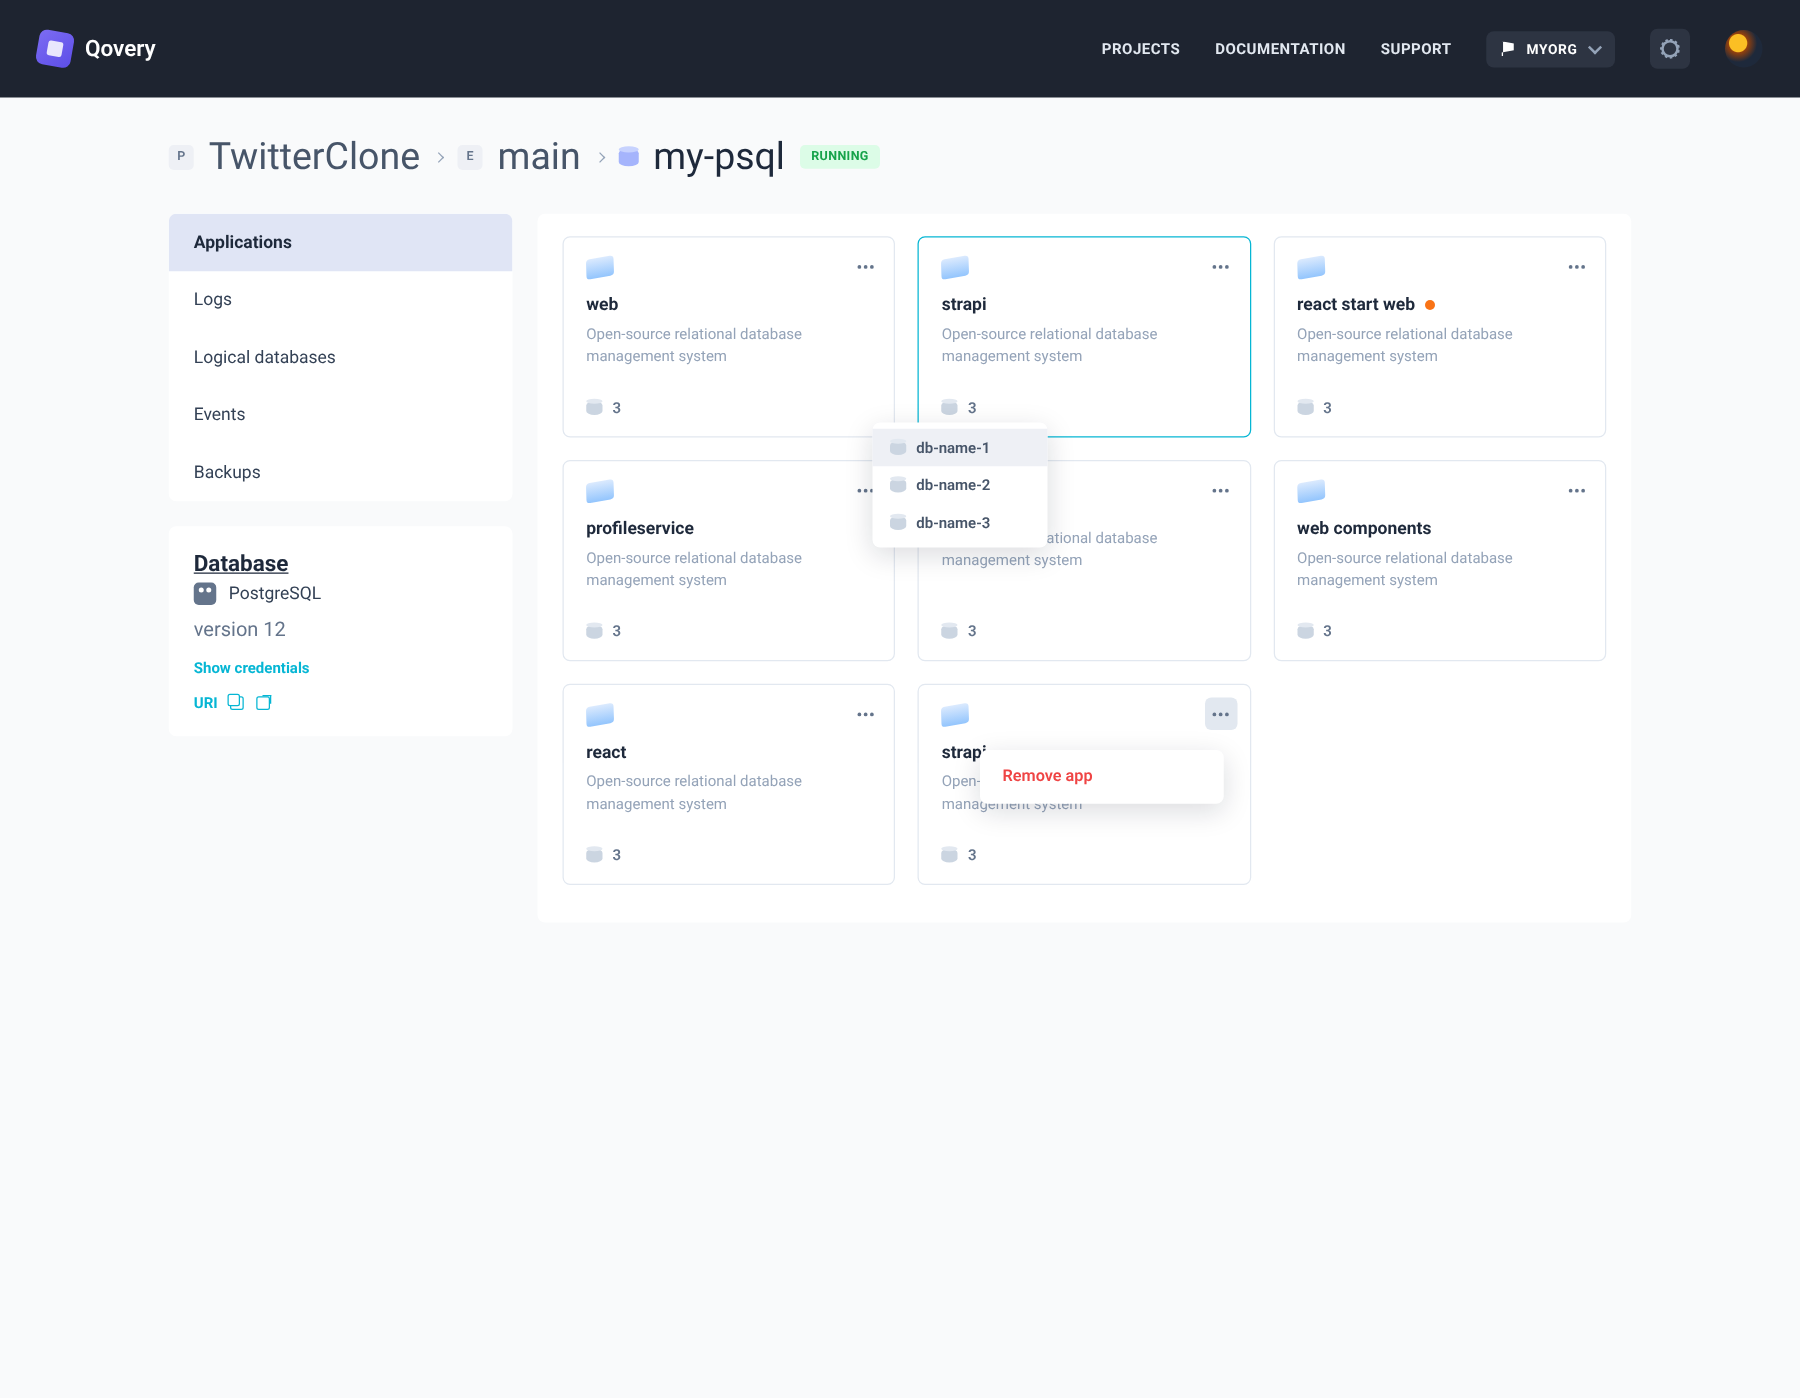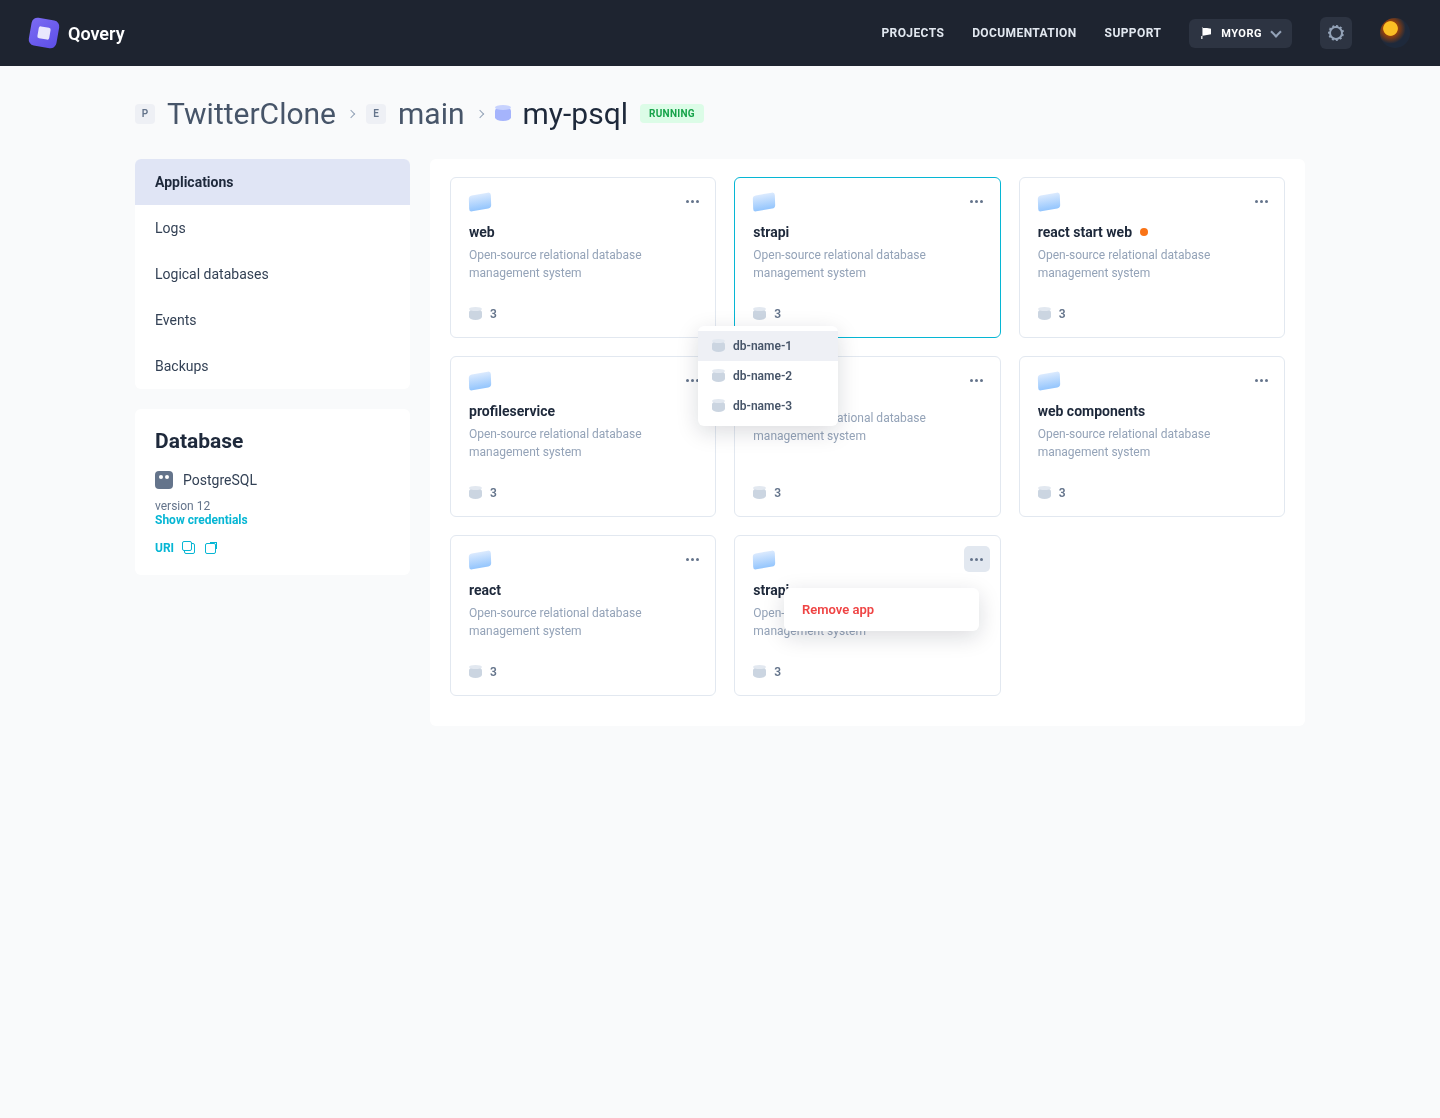--- a/index.html
+++ b/index.html
@@ -1,19 +1,19 @@
 <!DOCTYPE html>
 <html><head>
 <meta charset="utf-8">
 <style>
 * { box-sizing: border-box; margin: 0; padding: 0; }
 body { font-family: -apple-system, BlinkMacSystemFont, "Segoe UI", Roboto, sans-serif; background: #f9fafb; color: #1e293b; }
 
 
-.header { background: #1e2430; height: 66px; display: flex; align-items: center; padding: 0 30px; justify-content: space-between; }
+.header { background: #1e2430; height: 78px; display: flex; align-items: center; padding: 0 30px; justify-content: space-between; }
 .logo-wrap { display: flex; align-items: center; gap: 10px; color: #fff; font-size: 18px; font-weight: 600; }
 .logo-cube { width: 28px; height: 28px; background: linear-gradient(135deg,#7c6cf2,#5d4ee8); border-radius: 6px; transform: rotate(10deg); display:flex; align-items:center; justify-content:center; }
 .logo-cube::after { content:""; width:12px; height:12px; background:#fff; opacity:.85; border-radius:2px; }
 .nav-right { display: flex; align-items: center; gap: 28px; }
 .nav-link { color: #e2e8f0; font-size: 12px; font-weight: 700; letter-spacing: .4px; }
 .org-sel { background: #2d3442; border-radius: 6px; display: flex; align-items: center; gap: 10px; padding: 8px 12px; color: #fff; font-size: 11px; font-weight: 700; letter-spacing: .5px; }
 .org-flag { width: 10px; height: 12px; background: #fff; clip-path: polygon(0 0,100% 15%,100% 60%,0 75%,0 100%,12% 100%,12% 0); }
 .chev-down { width: 8px; height: 8px; border-right: 2px solid #94a3b8; border-bottom: 2px solid #94a3b8; transform: rotate(45deg); margin-top:-3px; }
 .gear-btn { background: #2d3442; width: 32px; height: 32px; border-radius: 6px; display:flex; align-items:center; justify-content:center; }
 .gear-ic { width: 14px; height: 14px; border: 2px solid #94a3b8; border-radius: 50%; position: relative; }
@@ -33,26 +33,26 @@
 
 .cols { display: flex; gap: 20px; align-items: flex-start; }
 .side { width: 275px; flex-shrink: 0; }
 .main { flex: 1; background: #fff; border-radius: 6px; padding: 18px 20px 30px; }
 
 .menu { background: #fff; border-radius: 6px; overflow: hidden; margin-bottom: 20px; }
 .menu-item { padding: 15px 20px; font-size: 14px; color: #334155; cursor: pointer; }
 .menu-item.active { background: #e0e5f5; font-weight: 700; color: #1e293b; }
 
 .db-panel { background: #fff; border-radius: 6px; padding: 20px; }
-.db-title { font-size: 21px; font-weight: 700; margin-bottom: 18px; }
+.db-title { font-size: 18px; font-weight: 700; margin-bottom: 4px; text-decoration: underline; }
 .db-row { display: flex; align-items: center; gap: 10px; margin-bottom: 10px; }
 .pg-elephant { width: 18px; height: 18px; border-radius: 4px; background: #64748b; position:relative; }
 .pg-elephant::after{content:"";position:absolute;top:4px;left:4px;width:4px;height:4px;background:#fff;border-radius:50%;box-shadow:6px 0 #fff;}
 .db-name { font-size: 14px; color: #334155; }
-.db-ver { font-size: 12px; color: #64748b; }
+.db-ver { font-size: 16px; color: #64748b; margin-bottom: 14px; }
 .show-cred { font-size: 12px; font-weight: 700; color: #06b6d4; margin-bottom: 14px; }
 .uri-row { display: flex; align-items:center; gap: 10px; font-size: 12px; font-weight: 700; color: #06b6d4; }
 .uri-ic { width: 11px; height: 11px; border: 1.5px solid #06b6d4; border-radius: 2px; position:relative; }
 .uri-ic.copy::before{content:"";position:absolute;top:-3px;left:-3px;width:8px;height:8px;border:1.5px solid #06b6d4;border-radius:2px;background:#fff;}
 .uri-ic.ext::after{content:"";position:absolute;top:-2px;right:-2px;width:6px;height:6px;border-top:1.5px solid #06b6d4;border-right:1.5px solid #06b6d4;}
 
 .grid { display: grid; grid-template-columns: repeat(3, 1fr); gap: 18px; position: relative; }
 .card { border: 1px solid #e2e8f0; border-radius: 6px; padding: 16px 18px 16px; position: relative; height: 161px; }
 .card.sel { border-color: #06b6d4; }
 .app-ic { width: 22px; height: 16px; background: linear-gradient(180deg,#dbeafe,#93c5fd); border-radius: 3px; transform: skewY(-8deg) rotate(-2deg); margin-bottom: 14px; }

